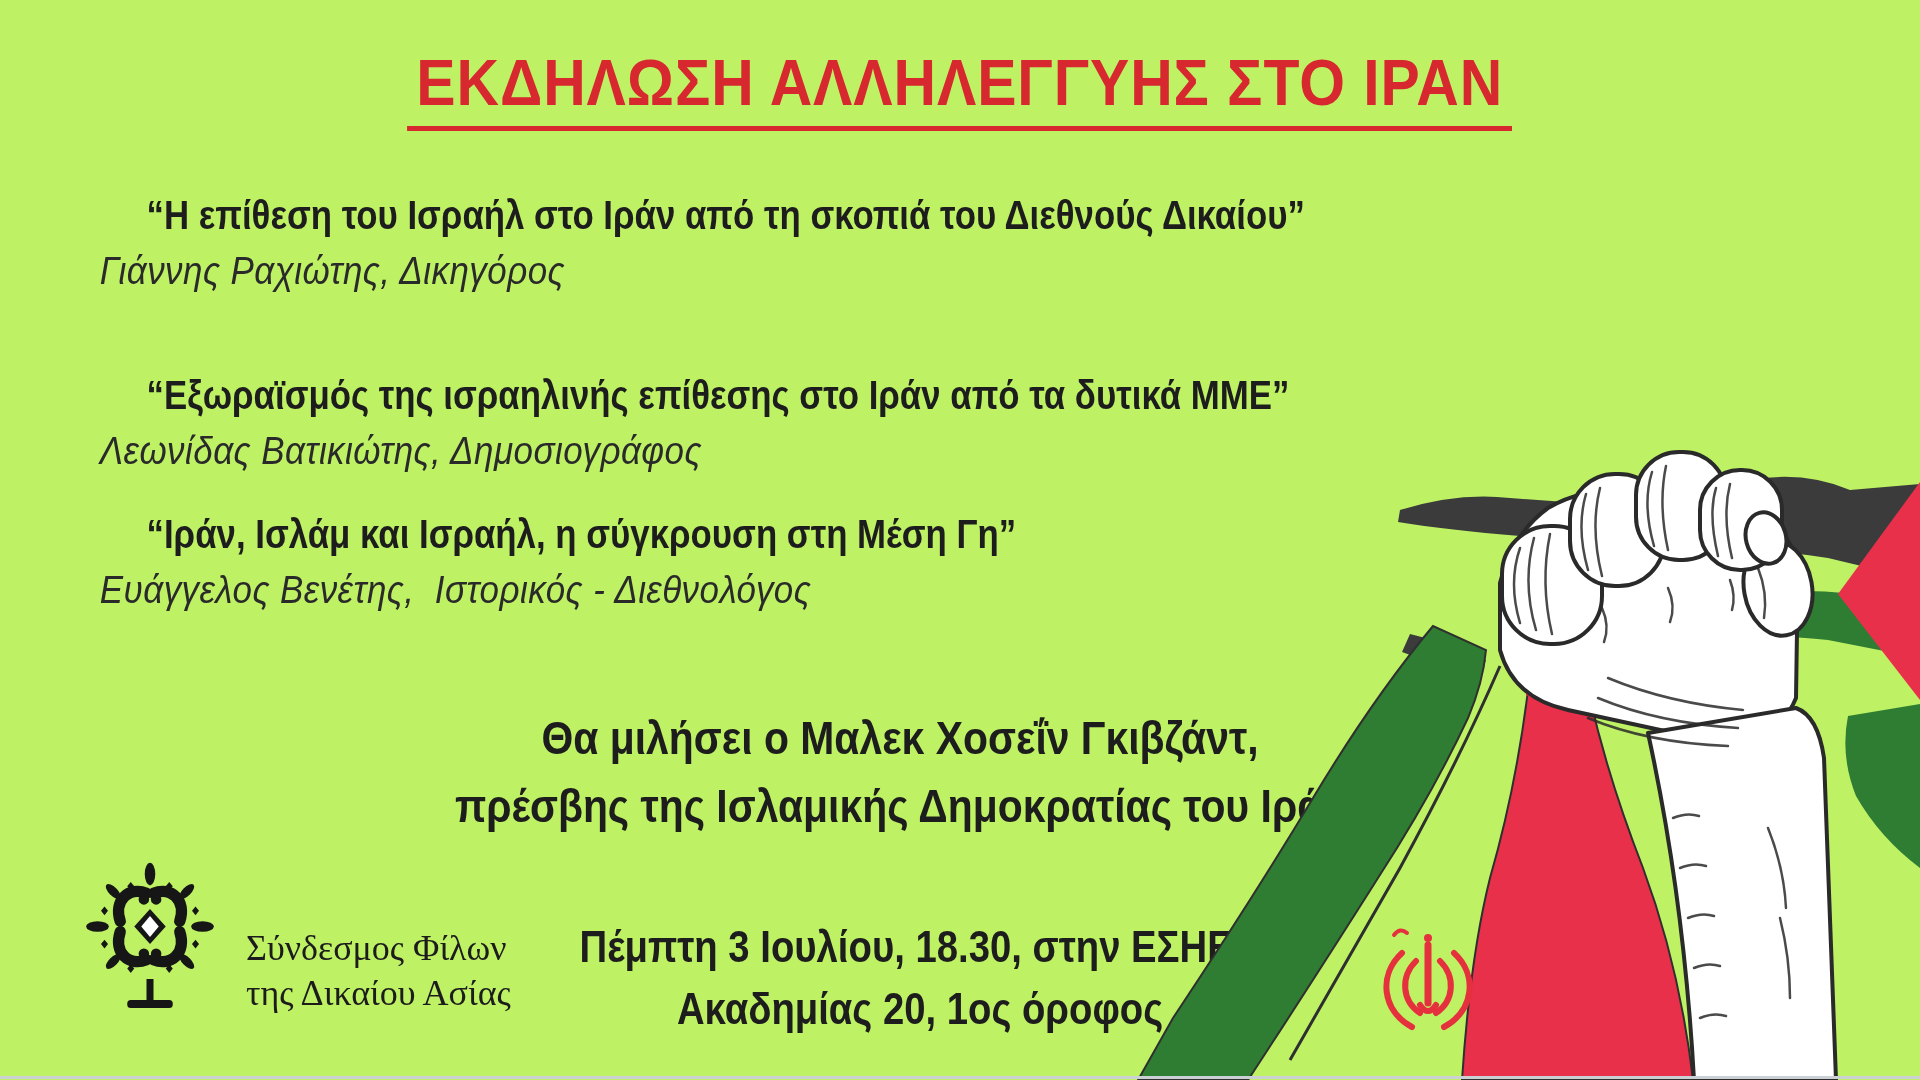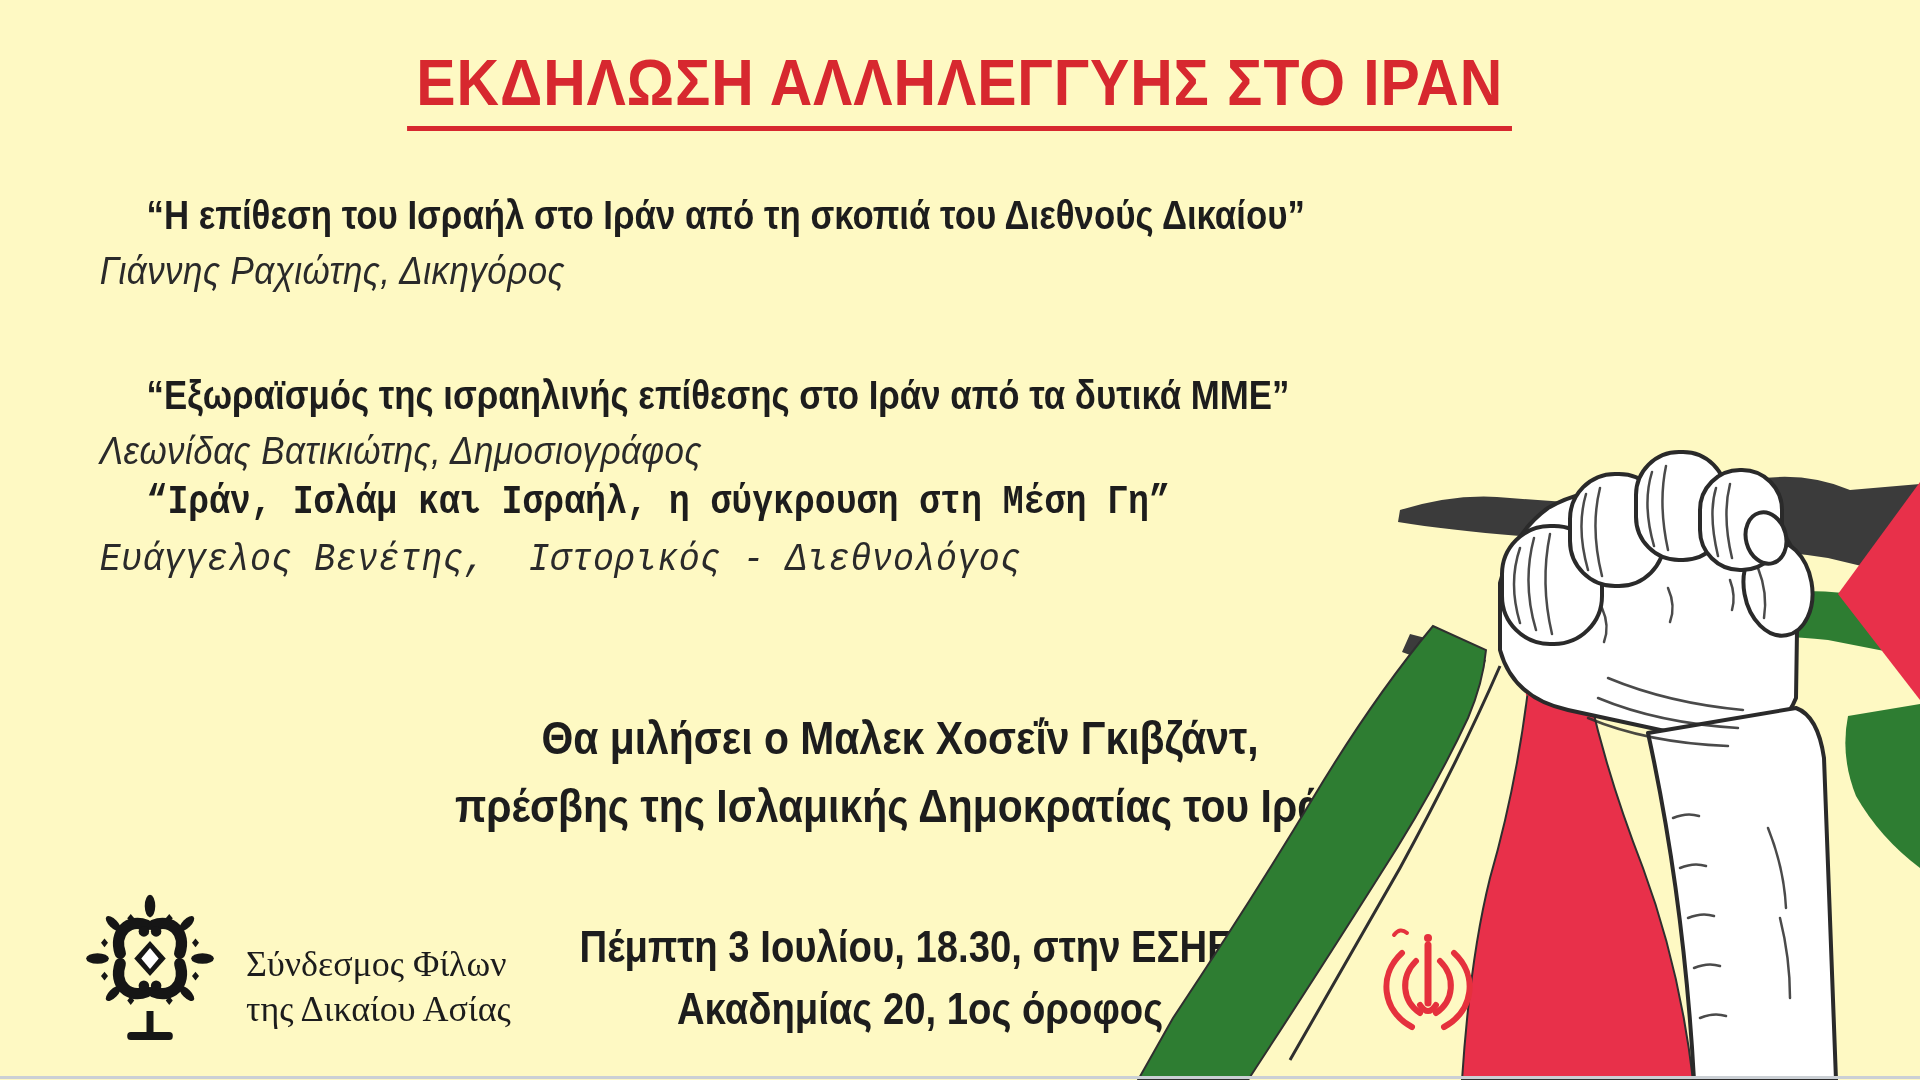--- a/index.html
+++ b/index.html
@@ -1,36 +1,36 @@
 <!DOCTYPE html>
 <html><head>
 <meta charset="utf-8">
 <style>
   html,body{margin:0;padding:0;background:#ffffff;}
-  .page{position:relative;width:1920px;height:1080px;background:#fef9c3;overflow:hidden;
+  .page{position:relative;width:1920px;height:1080px;background:#bef264;overflow:hidden;
         font-family:"Liberation Sans",sans-serif;}
   .cond{transform:scaleX(0.87);transform-origin:50% 50%;}
   .cond-soft{transform:scaleX(0.92);transform-origin:50% 50%;}
 
   .title-wrap{position:absolute;top:50px;left:0;width:1920px;text-align:center;}
   .title{display:inline-block;font-size:64px;font-weight:700;letter-spacing:1px;
          color:#d7282f;border-bottom:5px solid #d7282f;padding:0 10px 9px 10px;line-height:1.05;}
 
   .talk{position:absolute;left:25px;width:1870px;color:#1d1d1d;}
   .talk-title{font-size:40px;font-weight:700;line-height:1.15;}
   .speaker{font-size:38px;font-style:italic;font-weight:400;color:#2a2a2a;margin-top:12px;
            white-space:pre-wrap;letter-spacing:0.5px;}
-  .talk1{top:192px;} .talk2{top:372px;} .talk3{top:480px;font-family:Liberation Mono, monospace;}
+  .talk1{top:192px;} .talk2{top:372px;} .talk3{top:511px;}
 
   .announcement{position:absolute;top:704px;left:0;width:1800px;text-align:center;
                 font-size:47px;font-weight:700;color:#1d1d1d;line-height:68px;}
   .venue{position:absolute;top:916px;left:0;width:1840px;text-align:center;
          font-size:44px;font-weight:700;color:#1d1d1d;line-height:62px;}
 
-  .logo{position:absolute;left:80px;top:890px;display:flex;align-items:center;}
+  .logo{position:absolute;left:80px;top:858px;display:flex;align-items:flex-end;}
   .logo svg{width:140px;height:158px;}
   .logo-text{margin-left:26px;margin-top:36px;font-family:"Liberation Serif",serif;
              font-size:36px;line-height:45px;color:#1c1c1c;}
 
   .illustration{position:absolute;left:1128px;top:398px;width:792px;height:682px;}
   .bottom-line{position:absolute;left:0;bottom:1px;width:1920px;height:3px;background:#cbd0d5;}
 </style>
 </head>
 <body>
 

